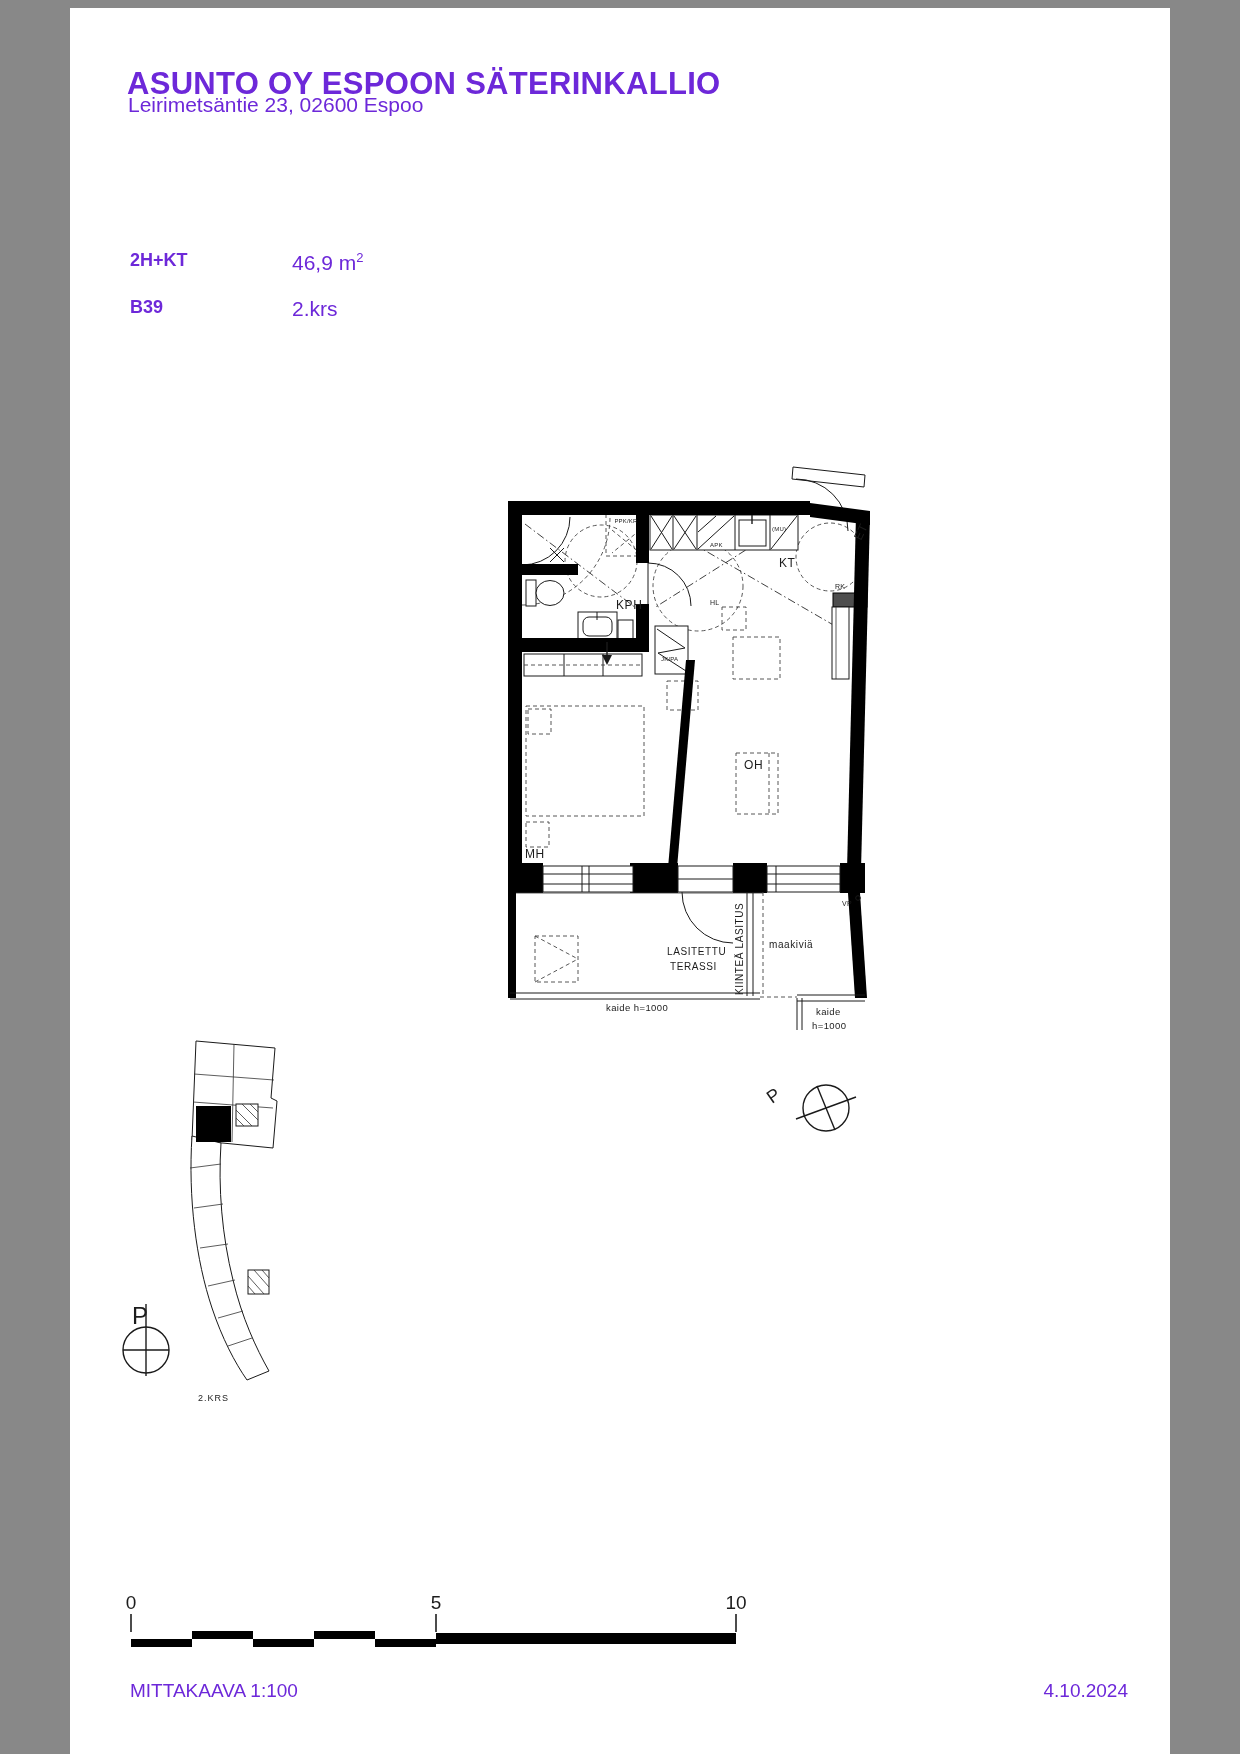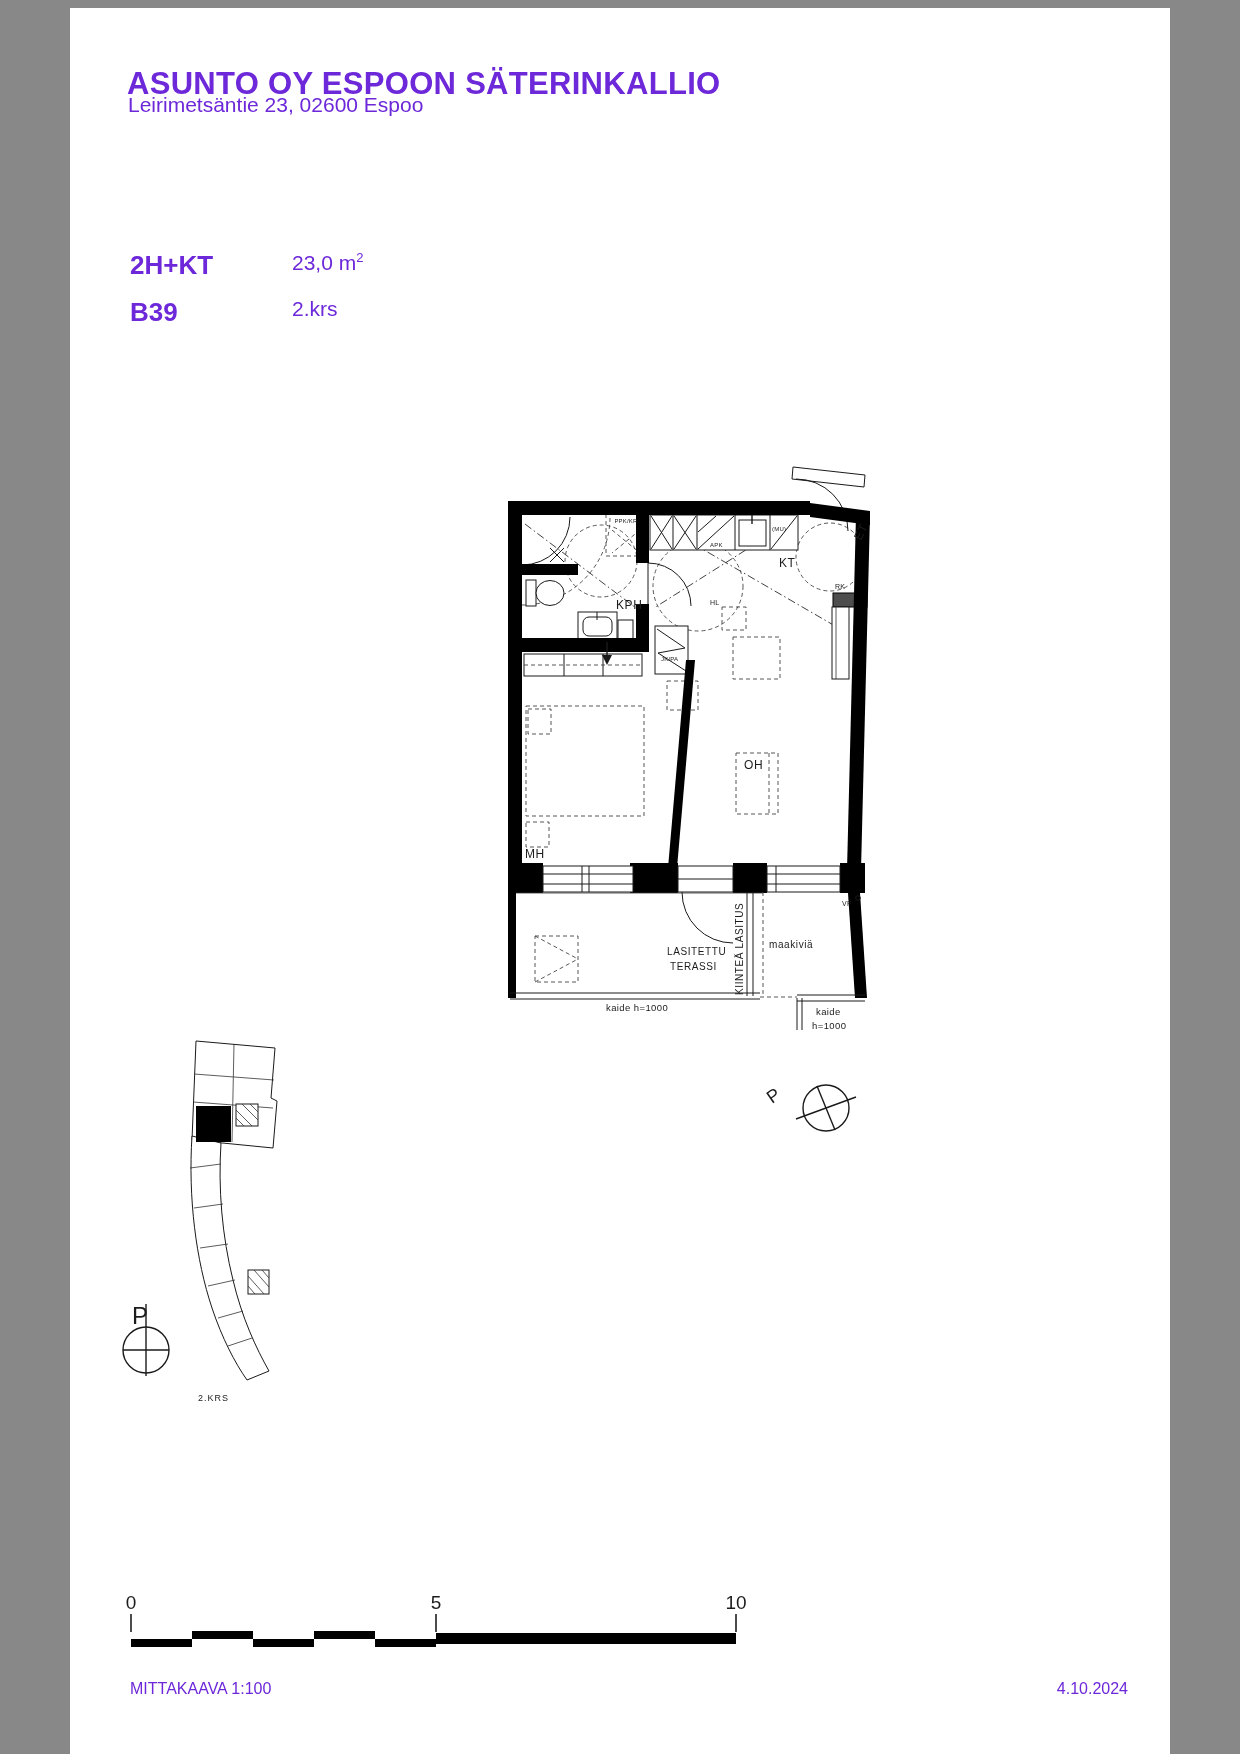--- a/index.html
+++ b/index.html
@@ -1,26 +1,26 @@
 <!DOCTYPE html>
 <html><head>
 <meta charset="utf-8">
 <style>
   html,body{margin:0;padding:0;background:#888;}
   .page{position:relative;width:1100px;height:1754px;background:#fff;margin:8px auto;
         font-family:"Liberation Sans",sans-serif;color:#6d28d9;overflow:hidden;}
   .abs{position:absolute;}
   .title{left:57px;top:58px;font-size:31px;font-weight:bold;letter-spacing:.3px;}
   .address{left:58px;top:85px;font-size:21px;}
-  .aptlabel{font-size:26px;font-weight:bold;}
+  .aptlabel{font-size:18px;font-weight:bold;}
   .aptvalue{font-size:21px;}
   .row1{top:242px;} .row2{top:289px;}
   .colA{left:60px;} .colB{left:222px;}
   sup{font-size:13px;}
-  .footer-text{top:1672px;font-size:16px;}
+  .footer-text{top:1672px;font-size:19px;}
   .f-left{left:60px;} .f-mid{left:353px;} .f-right{right:42px;}
   
   svg{position:absolute;overflow:visible;}
   .wall{fill:#000;stroke:none;}
   .ln{stroke:#1a1a1a;stroke-width:1;fill:none;}
   .ln2{stroke:#1a1a1a;stroke-width:1.4;fill:none;}
   .thin{stroke:#333;stroke-width:.8;fill:none;}
   .dashf{stroke:#444;stroke-width:.9;fill:none;stroke-dasharray:4 3;}
   .dashdot{stroke:#2a2a2a;stroke-width:.9;fill:none;stroke-dasharray:8 3 1.5 3;}
   .whitebox{fill:#fff;stroke:#1a1a1a;stroke-width:1;}
@@ -38,21 +38,21 @@
 </style>
 </head>
 <body>
 
 <div class="page">
 
   <div class="abs title">ASUNTO OY ESPOON SÄTERINKALLIO</div>
   <div class="abs address">Leirimetsäntie 23, 02600 Espoo</div>
 
   <div class="abs row1 colA aptlabel">2H+KT</div>
-  <div class="abs row1 colB aptvalue"><span>23,0 m</span><sup>2</sup></div>
+  <div class="abs row1 colB aptvalue"><span>46,9 m</span><sup>2</sup></div>
   <div class="abs row2 colA aptlabel">B39</div>
   <div class="abs row2 colB aptvalue">2.krs</div>
 
   <svg style="left:370px;top:430px;" width="440" height="700" viewBox="370 430 440 700">
 
     <g>
       <line class="dashdot" x1="584" y1="513" x2="772" y2="622"></line>
       <line class="dashdot" x1="728" y1="509" x2="584" y2="600"></line>
       <line class="dashdot" x1="455" y1="516" x2="566" y2="600"></line>
       <line class="dashdot" x1="580" y1="525" x2="728" y2="525"></line>

